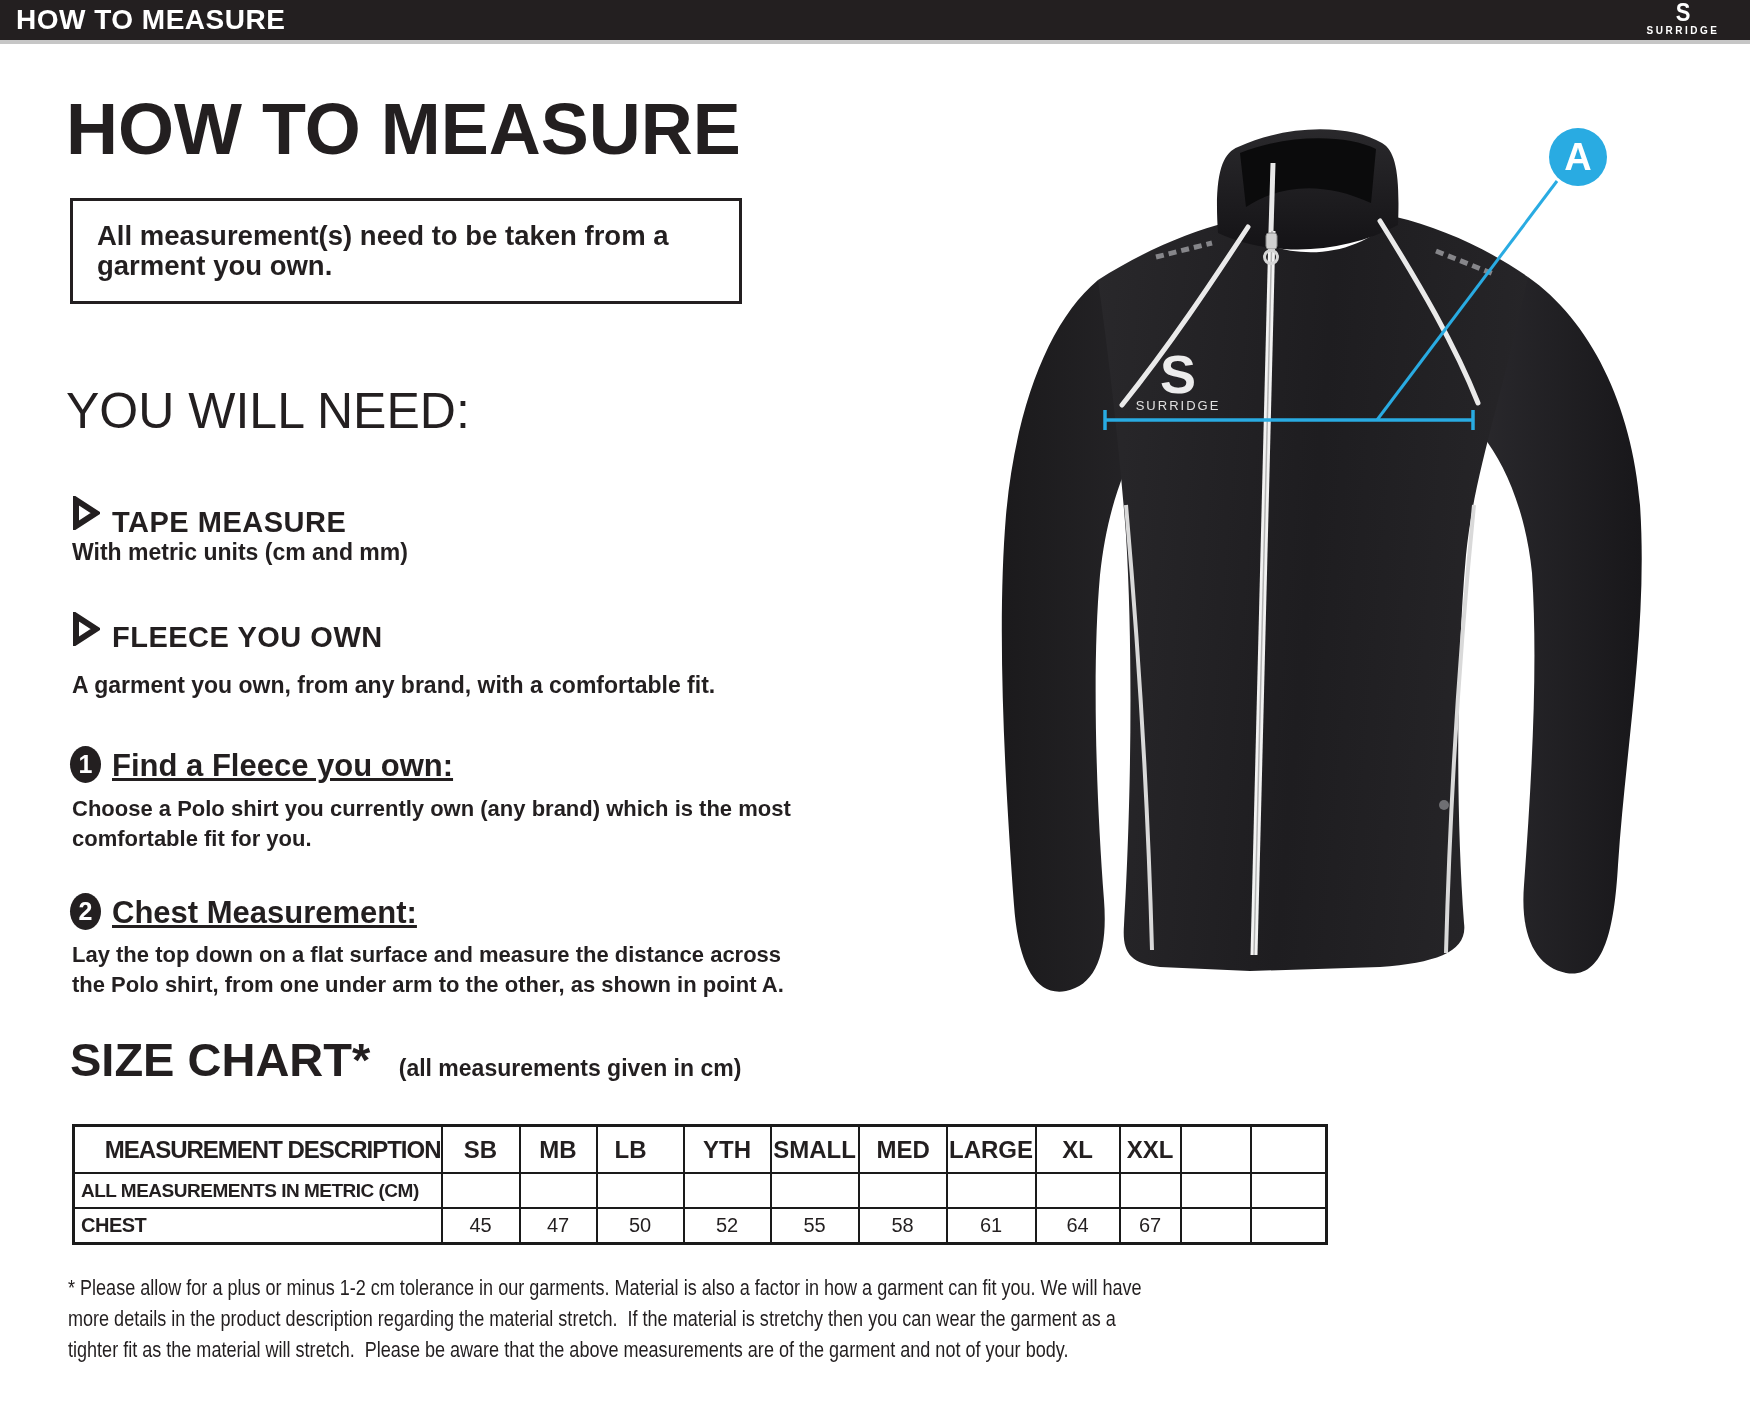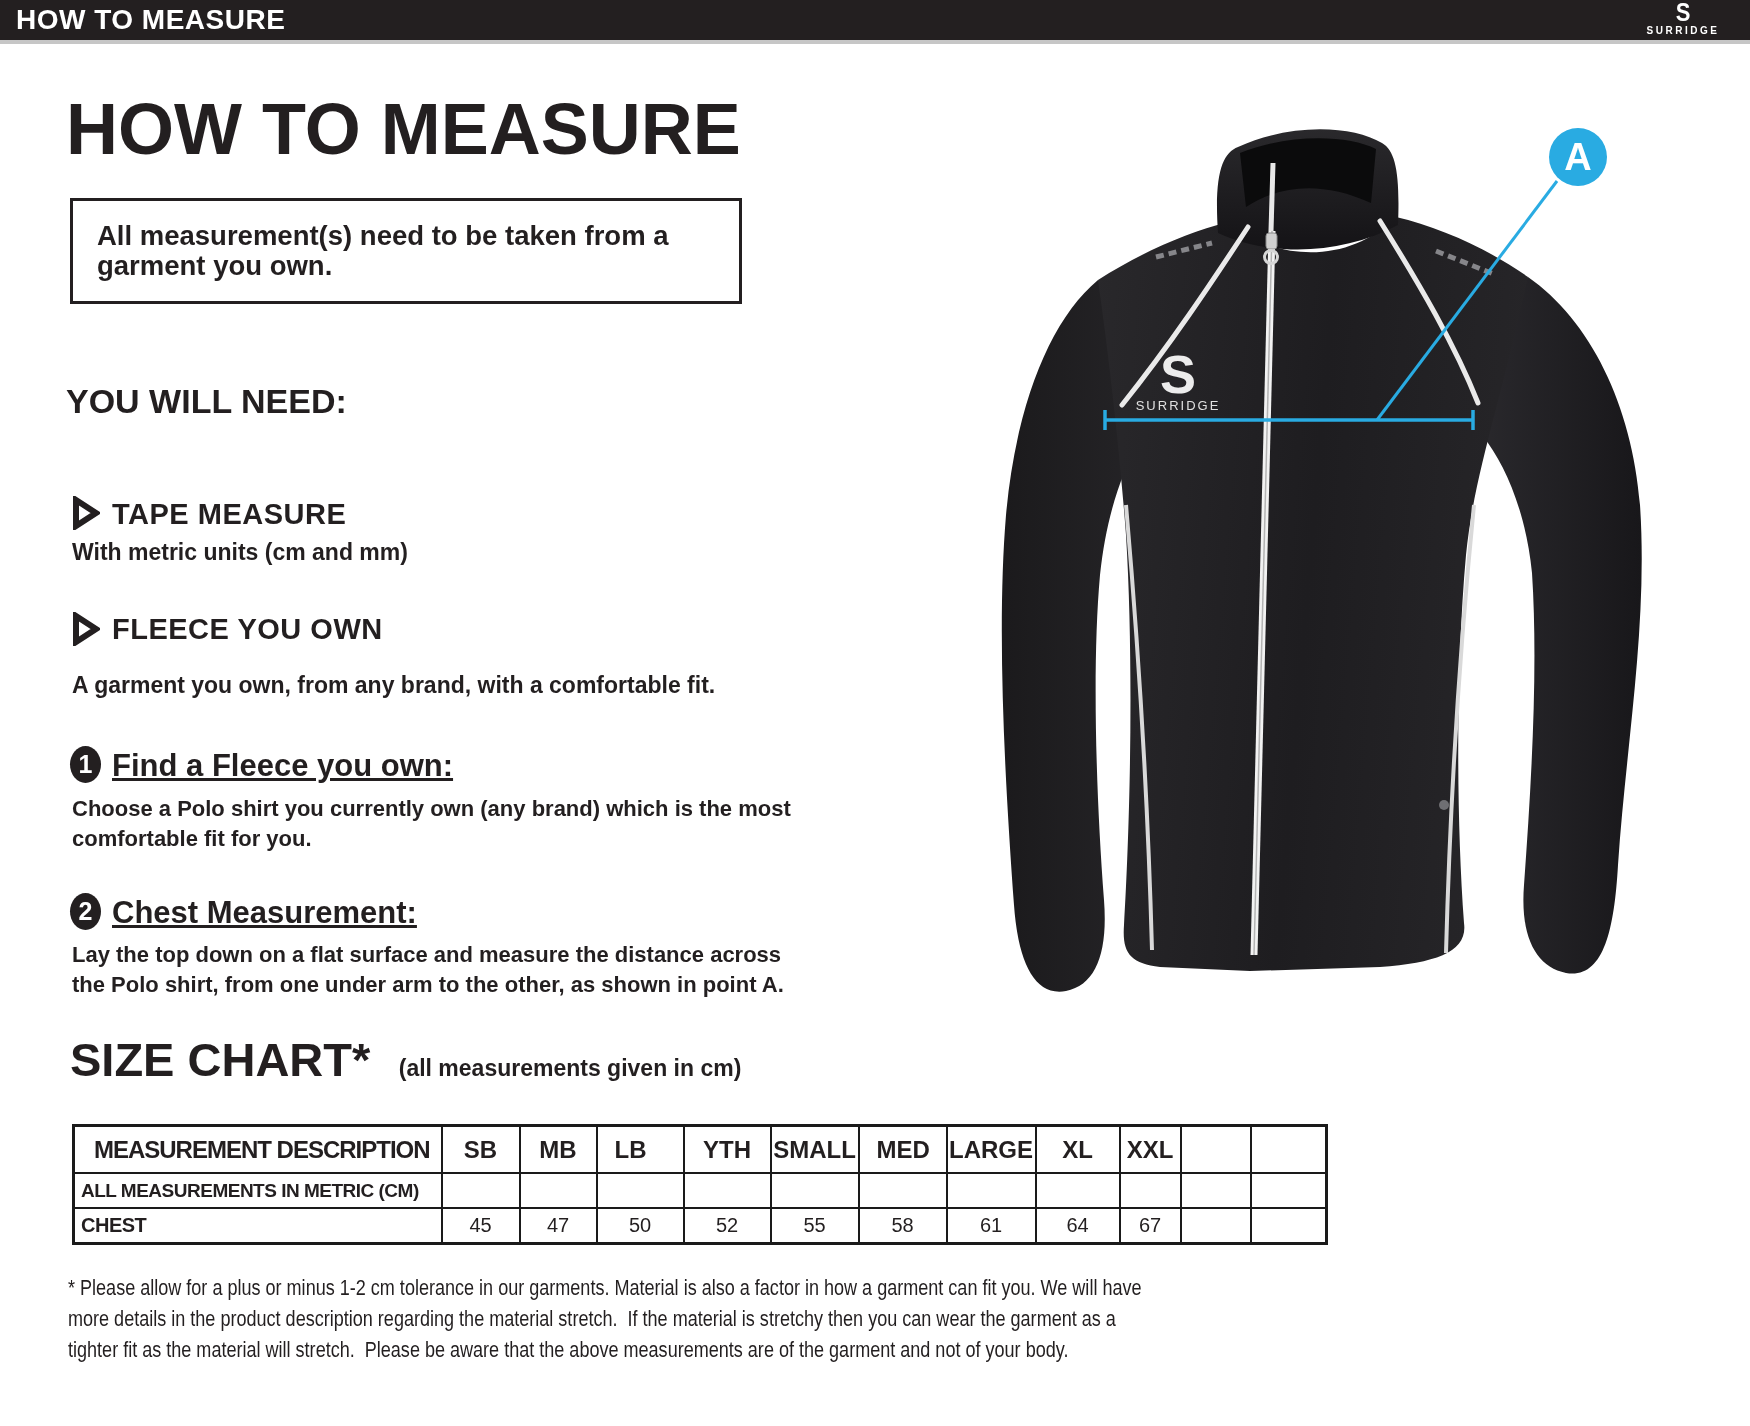--- a/index.html
+++ b/index.html
@@ -13,40 +13,40 @@
     color:#ffffff;letter-spacing:0.5px;}
   .topbar-divider{position:absolute;left:0;top:40px;width:1750px;height:4px;background:#c6c6c6;}
   .brandmark{position:absolute;right:12px;top:1px;width:110px;text-align:center;color:#ffffff;}
   .brandmark .mark{font-size:22px;font-weight:bold;line-height:24px;display:block;transform:scaleY(1.15);}
   .brandmark .label{font-size:10px;font-weight:bold;letter-spacing:2.5px;line-height:12px;display:block;}
   
   .h1{position:absolute;left:66px;top:92px;font-size:72px;font-weight:bold;letter-spacing:0px;line-height:1.05;}
   .notice-box{position:absolute;left:70px;top:198px;width:672px;box-sizing:border-box;
     border:3.5px solid #231f20;padding:20px 24px;}
   .notice-text{font-size:27.5px;font-weight:bold;line-height:30px;white-space:pre;}
-  .h2{position:absolute;left:66px;top:382px;font-size:34px;font-weight:bold;letter-spacing:0px;}
+  .h2{position:absolute;left:66px;top:382px;font-size:50px;font-weight:normal;letter-spacing:0px;}
   .need-item-icon{position:absolute;}
-  .need-item-title{position:absolute;font-size:29px;font-weight:bold;letter-spacing:0.5px;}
+  .need-item-title{position:absolute;font-size:29px;font-weight:bold;letter-spacing:0.5px;margin-top:8px;}
   .need-item-desc{position:absolute;font-size:23px;font-weight:bold;}
   .step-num{position:absolute;width:31px;height:37px;background:#231f20;border-radius:50%;
     color:#fff;font-size:25px;font-weight:bold;text-align:center;line-height:37px;}
   .step-title{position:absolute;font-size:31px;font-weight:bold;text-decoration:underline;}
   .step-desc{position:absolute;font-size:22px;font-weight:bold;line-height:30px;white-space:pre;}
   .sizechart-head{position:absolute;left:70px;top:1032px;}
   .sizechart-head .big{font-size:47px;font-weight:bold;}
   .sizechart-head .small{font-size:23px;font-weight:bold;margin-left:24px;}
   
   .size-table{position:absolute;left:72px;top:1124px;border-collapse:collapse;table-layout:fixed;
     border:3px solid #1a1a1a;}
   .size-table td{border:2px solid #1a1a1a;text-align:center;vertical-align:middle;
     overflow:hidden;white-space:nowrap;padding:0;}
   .size-table tr.t-head td{height:45px;font-size:24px;font-weight:bold;}
   .size-table tr.t-mid td{height:33px;}
   .size-table tr.t-chest td{height:33px;font-size:20px;}
-  .size-table td.c-md{font-size:25px;font-weight:bold;letter-spacing:-1px;text-align:center;padding-left:8px;}
+  .size-table td.c-md{font-size:25px;font-weight:bold;letter-spacing:-1px;text-align:right;padding-left:8px;}
   .size-table td.c-lab{font-size:19px;font-weight:bold;letter-spacing:-0.5px;text-align:left;padding-left:6px;}
   .size-table td.c-lab2{font-size:18px;font-weight:bold;letter-spacing:-0.5px;text-align:left;padding-left:6px;}
   .size-table td.left{text-align:left;padding-left:17px;}
   
   .footnote{position:absolute;left:68px;top:1272px;font-size:22px;line-height:31px;white-space:pre;
     transform:scaleX(0.82);transform-origin:left top;}
   
   .figure{position:absolute;left:950px;top:105px;width:720px;height:915px;}
 </style>
 </head>

